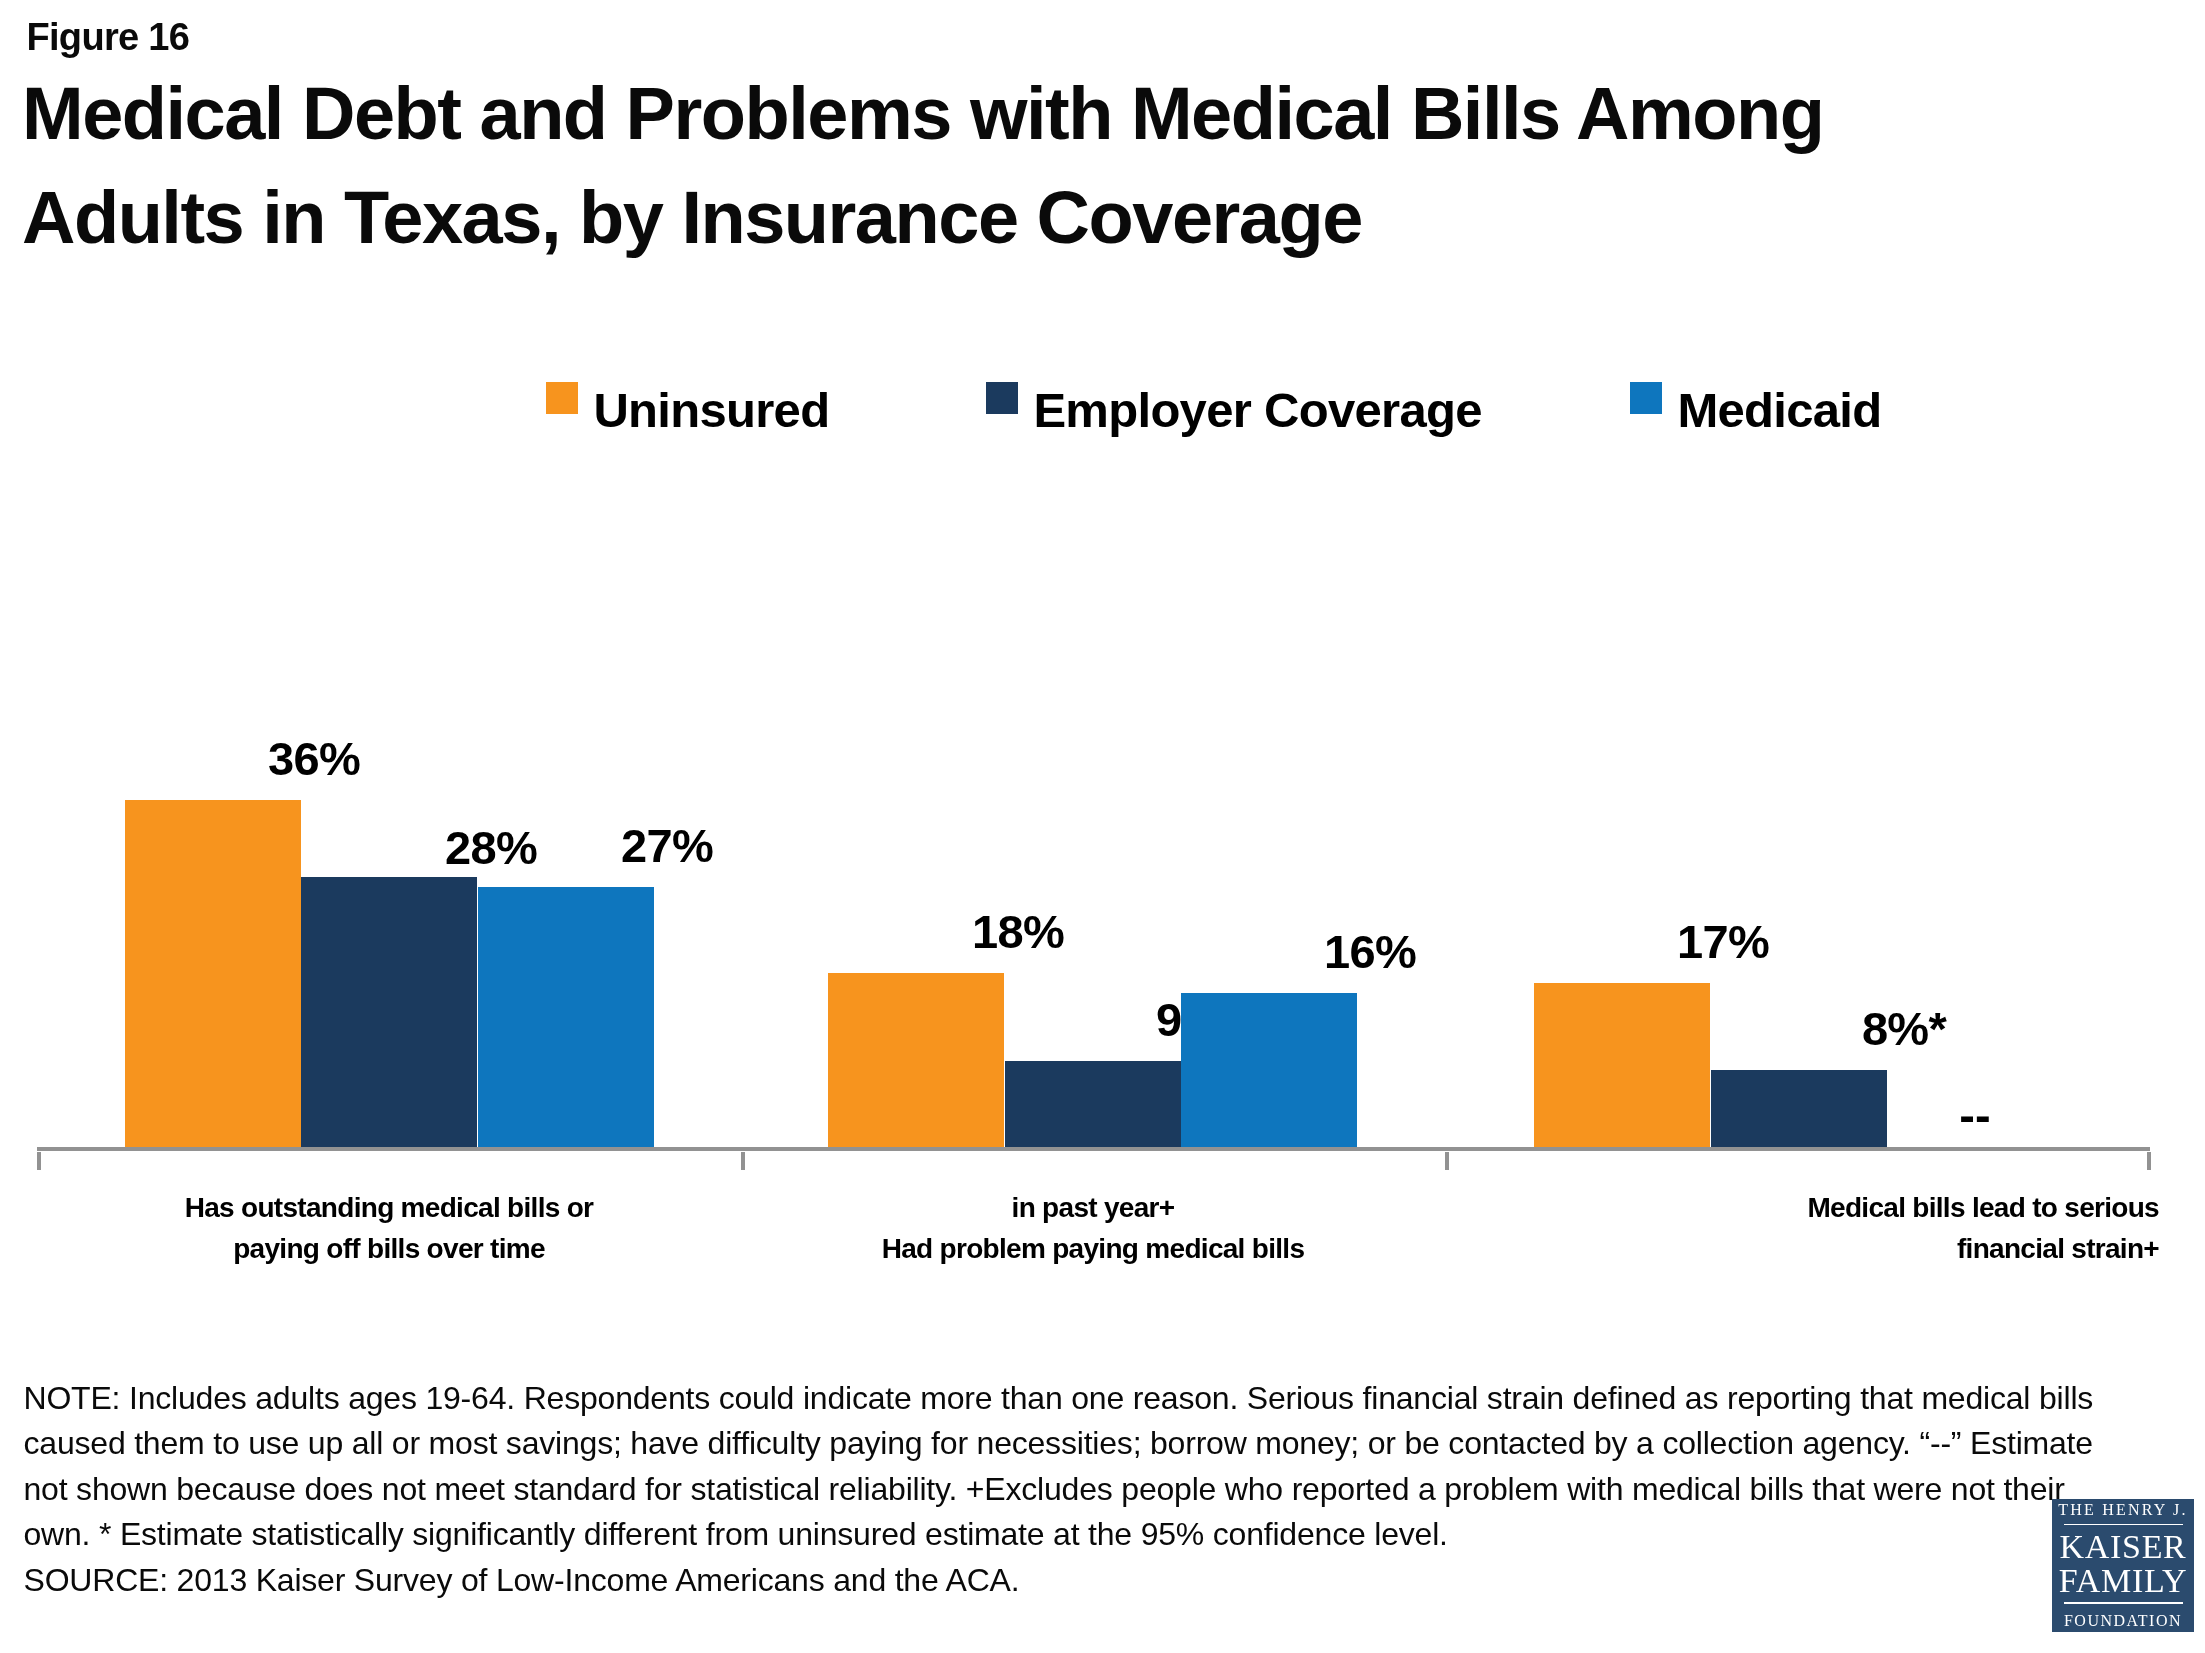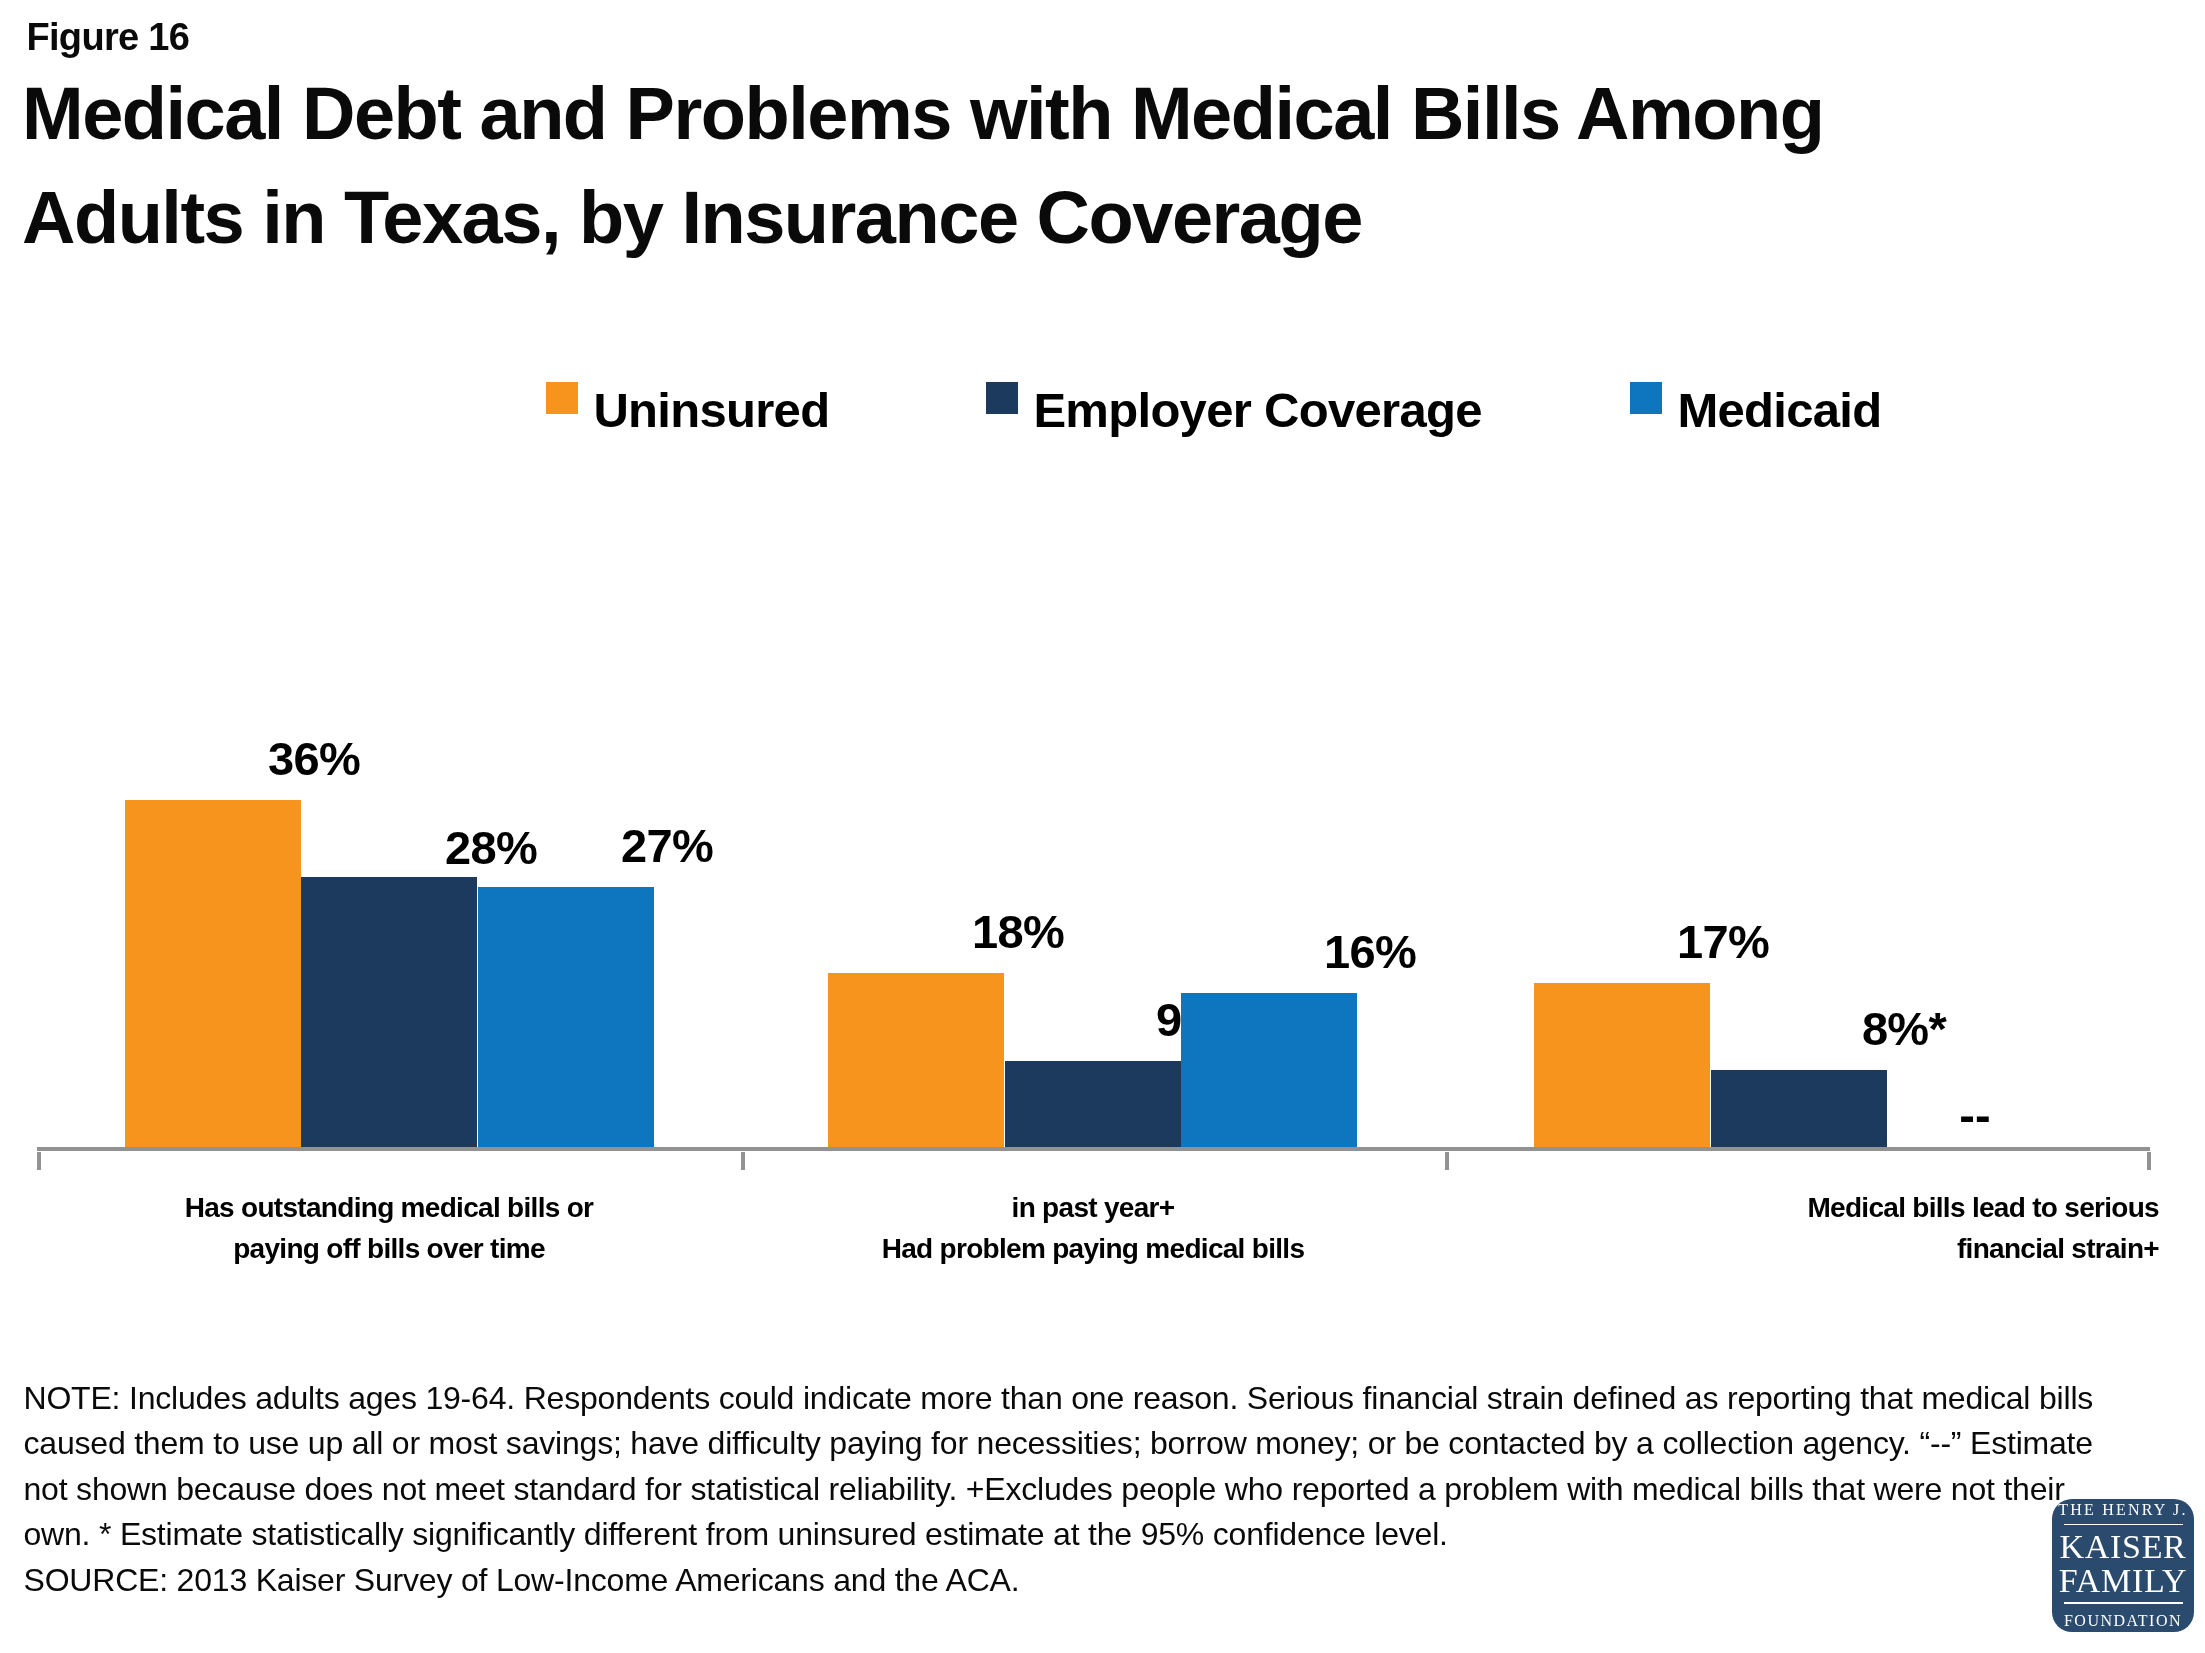--- a/index.html
+++ b/index.html
@@ -121,21 +121,21 @@
       <div>Medical bills lead to serious</div>
       <div>financial strain+</div>
     </div>
   </div>
 
 <div class="abs note-block">
   <p>NOTE: Includes adults ages 19-64. Respondents could indicate more than one reason. Serious financial strain defined as reporting that medical bills caused them to use up all or most savings; have difficulty paying for necessities; borrow money; or be contacted by a collection agency. “--” Estimate not shown because does not meet standard for statistical reliability. +Excludes people who reported a problem with medical bills that were not their own. * Estimate statistically significantly different from uninsured estimate at the 95% confidence level.</p>
   <p>SOURCE: 2013 Kaiser Survey of Low-Income Americans and the ACA.</p>
 </div>
 
-<div class="abs kff-logo" style="background-color: rgb(43, 75, 110); border-radius: 20px;">
+<div class="abs kff-logo" style="background-color: rgb(43, 75, 110);">
   <div class="kff-small">THE HENRY J.</div>
   <div class="kff-rule"></div>
   <div class="kff-big">KAISER</div>
   <div class="kff-big">FAMILY</div>
   <div class="kff-rule"></div>
   <div class="kff-foundation">FOUNDATION</div>
 </div>
 
 
 </body></html>

